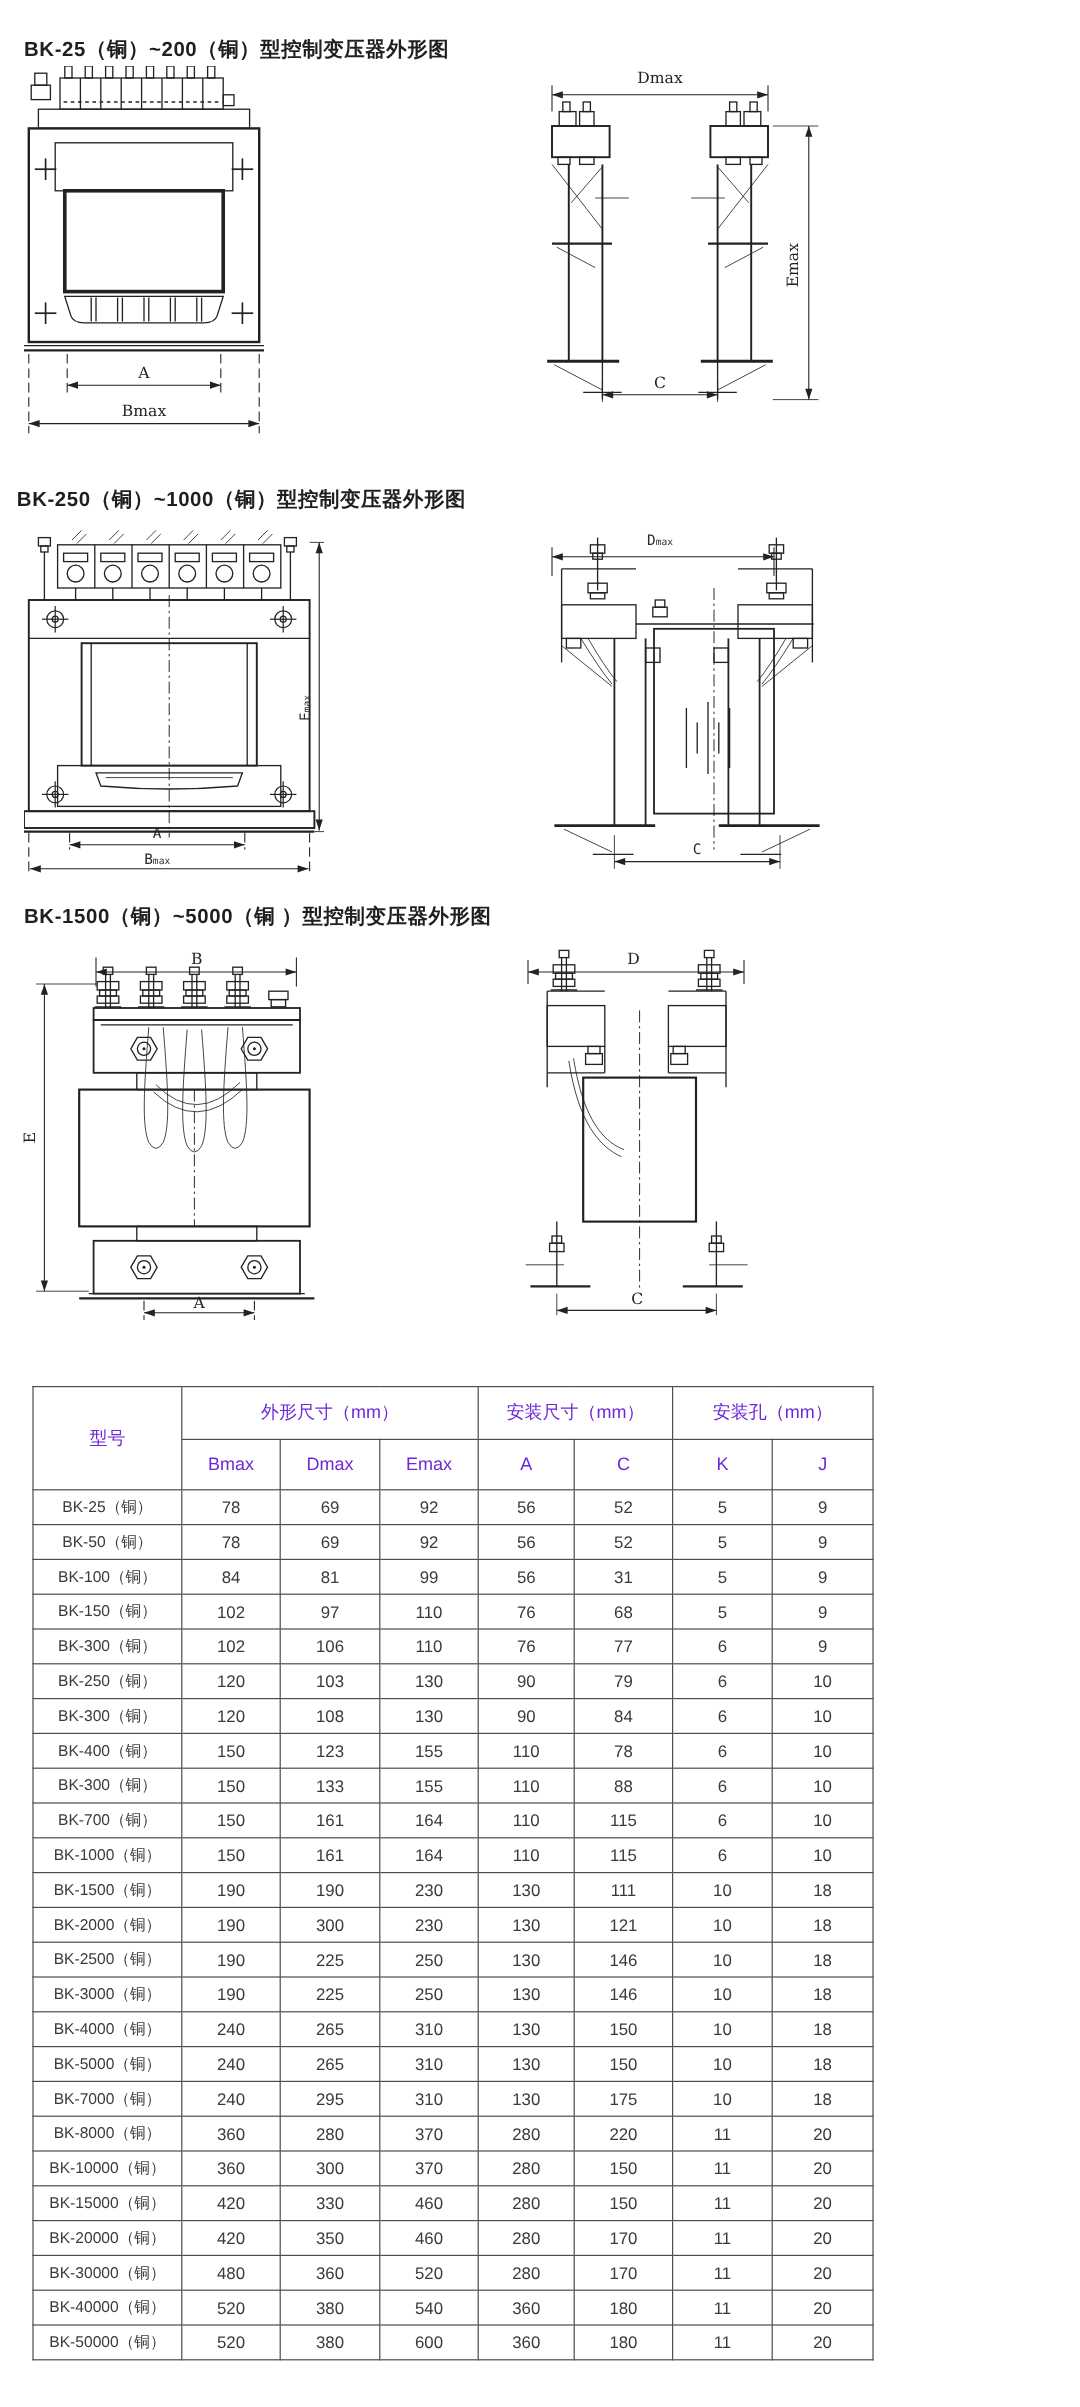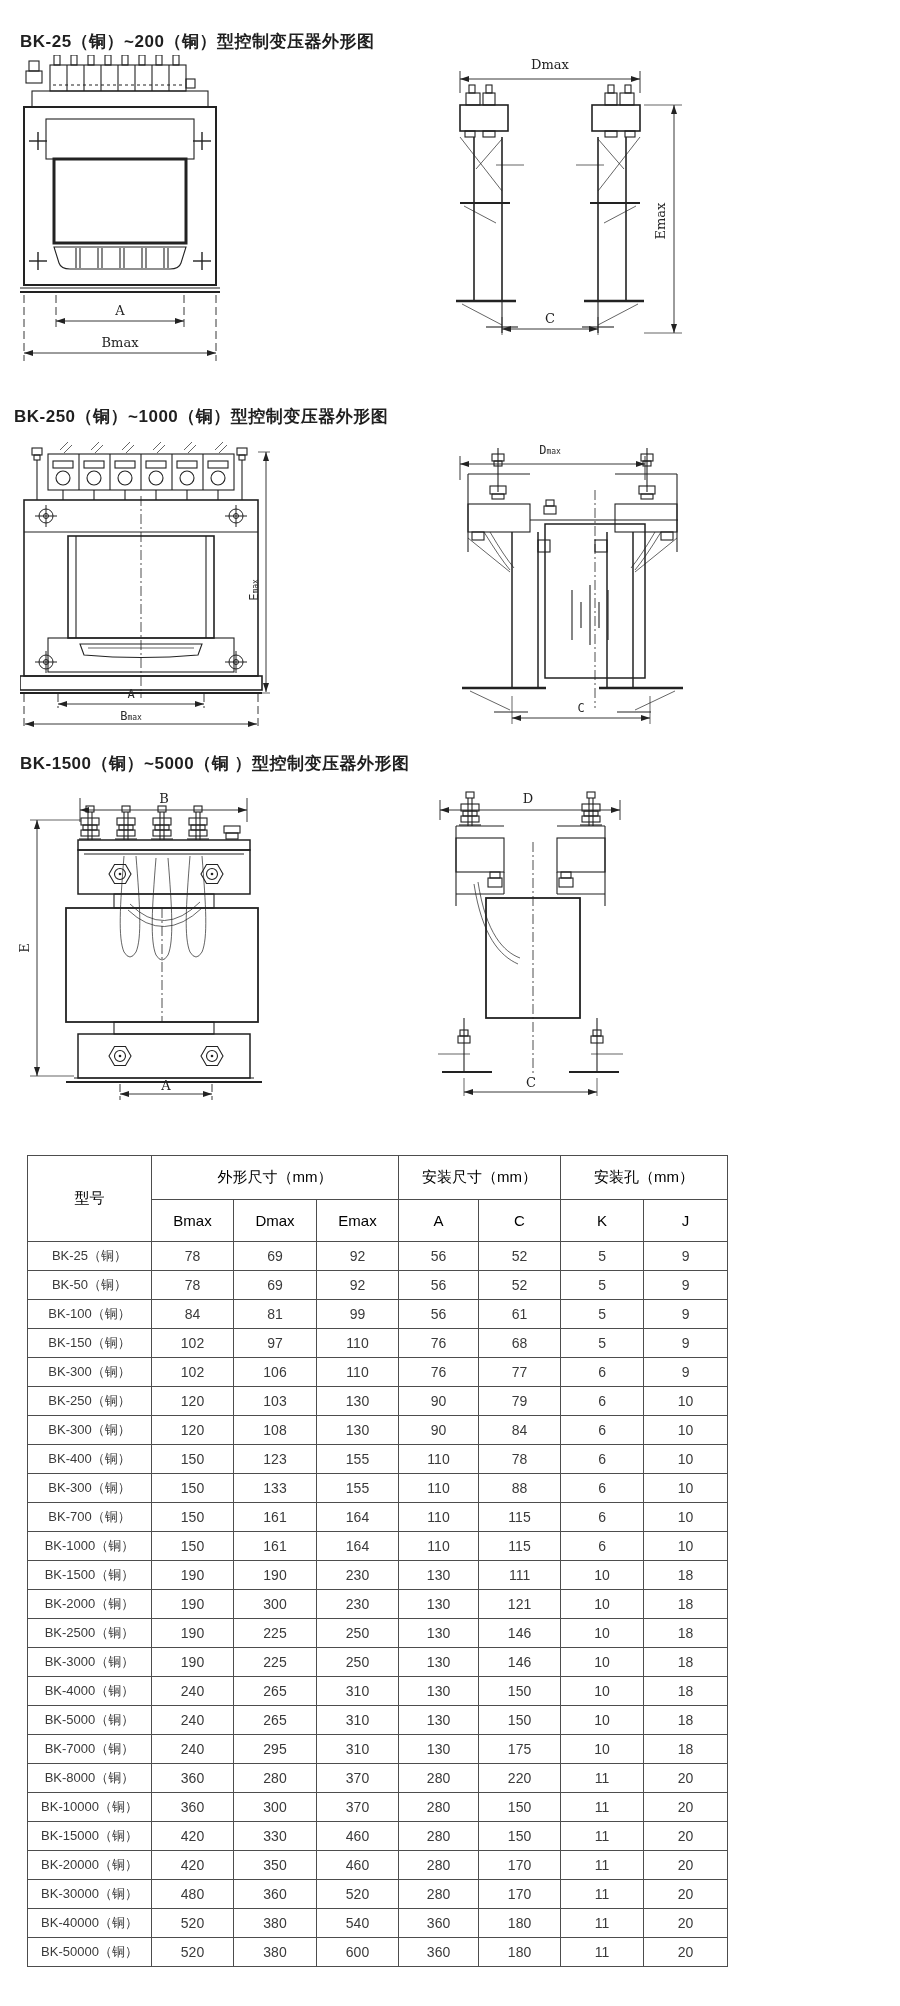--- a/index.html
+++ b/index.html
@@ -17,21 +17,21 @@
   .ah{fill:#222;stroke:none;}
   .dimtxt{font-family:"DejaVu Serif",serif;font-size:13px;fill:#222;}
   .dimtxt2{font-family:"DejaVu Sans Mono",monospace;font-size:12px;fill:#2a2a2a;}
   .sub{font-size:8px;}
   
   table.spec{border-collapse:collapse;table-layout:fixed;width:700px;border:1.5px solid #3c3c3c;}
   .spec th,.spec td{border:1px solid #4d4d4d;text-align:center;vertical-align:middle;
                     padding:0;font-weight:400;}
   .spec thead tr.grp{height:44px;}
   .spec thead tr.subh{height:42px;}
-  .spec th{font-size:15px;color:#000000;}
+  .spec th{font-size:15px;color:#6d28d9;}
   .spec tbody tr{height:29px;}
   .spec td{font-size:14px;color:#3a3a3a;}
   .spec td.model{font-size:13px;text-align:center;}
 </style>
 </head>
 <body>
 
 <svg width="0" height="0" style="position:absolute" aria-hidden="true">
   <defs>
     <g id="bolt" stroke="#222" fill="none" stroke-width="1.1">
@@ -453,21 +453,21 @@
         <td>52</td>
         <td>5</td>
         <td>9</td>
       </tr>
       <tr>
         <td class="model">BK-100（铜）</td>
         <td>84</td>
         <td>81</td>
         <td>99</td>
         <td>56</td>
-        <td>61</td>
+        <td>31</td>
         <td>5</td>
         <td>9</td>
       </tr>
       <tr>
         <td class="model">BK-150（铜）</td>
         <td>102</td>
         <td>97</td>
         <td>110</td>
         <td>76</td>
         <td>68</td>

